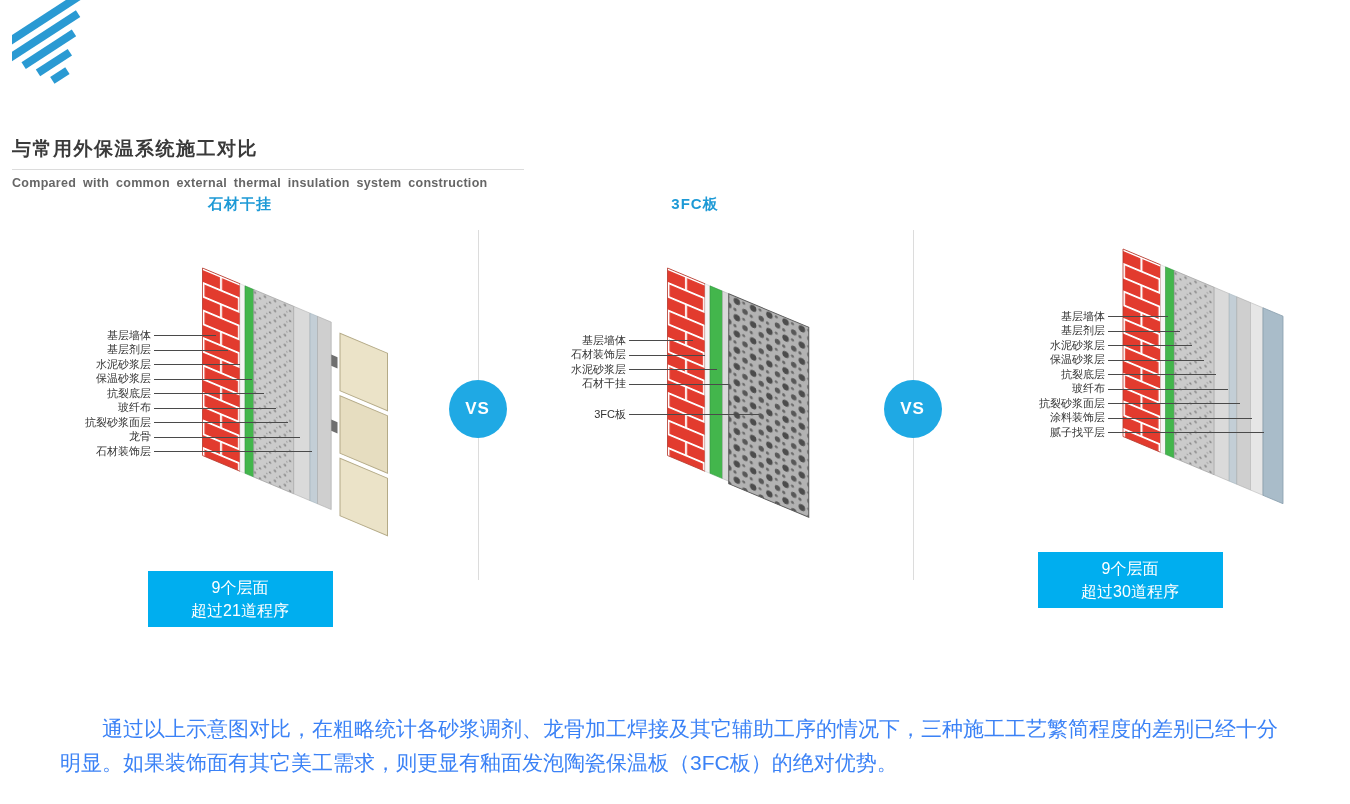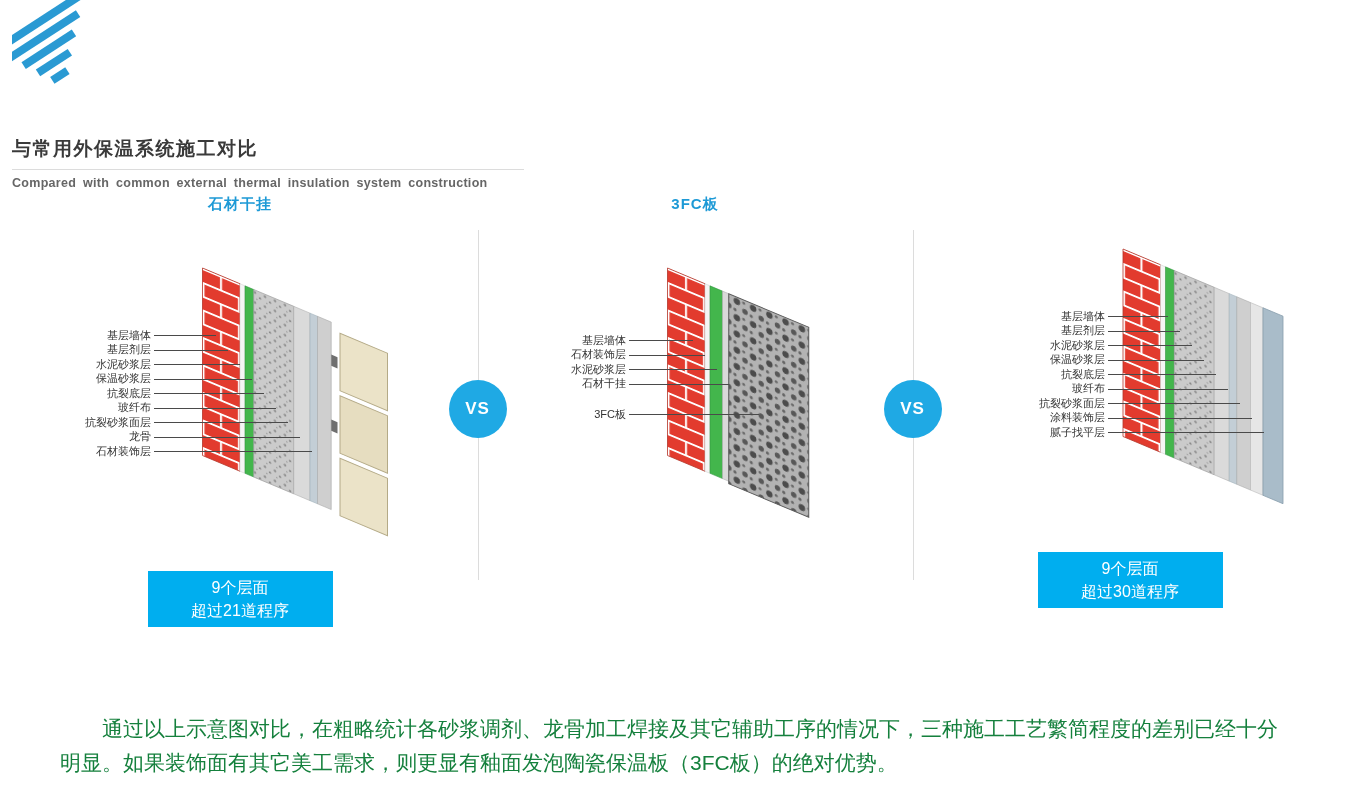--- a/index.html
+++ b/index.html
@@ -80,21 +80,21 @@
   .vs-circle {
     position: absolute; left: 50%; top: 185px; transform: translateX(-50%);
     width: 58px; height: 58px; border-radius: 50%; background: #1fa9e4; color: #fff;
     font-size: 17px; font-weight: bold; display: flex; align-items: center; justify-content: center;
     letter-spacing: 1px;
   }
 
   
   .footer-paragraph {
     position: absolute; top: 712px; left: 60px; right: 52px;
-    font-size: 21px; line-height: 1.62; color: #15803d; text-indent: 2em;
+    font-size: 21px; line-height: 1.62; color: #3b82f6; text-indent: 2em;
   }
 </style>
 </head>
 <body>
 
 <header class="page-header">
   <svg class="logo-svg" viewBox="0 0 108 100" aria-hidden="true">
     <g transform="rotate(-33 54 50)" fill="#2a9ad3">
       <rect x="-6" y="8" width="104" height="8"></rect>
       <rect x="2" y="22" width="82" height="8"></rect>

